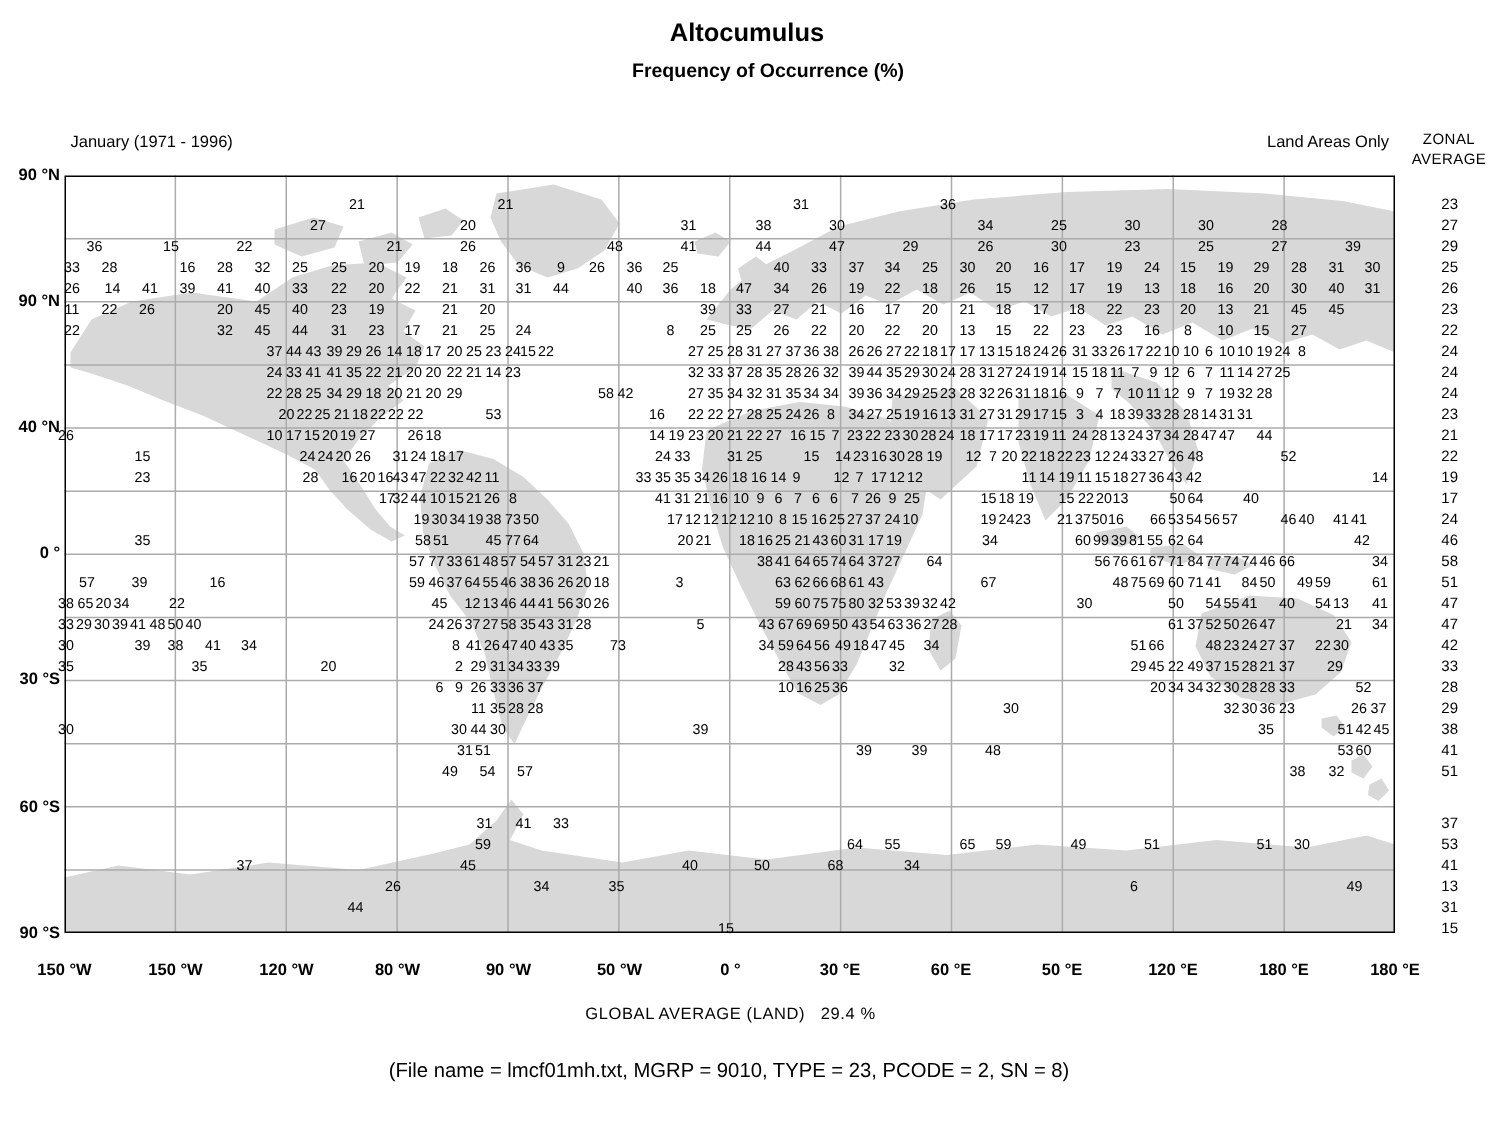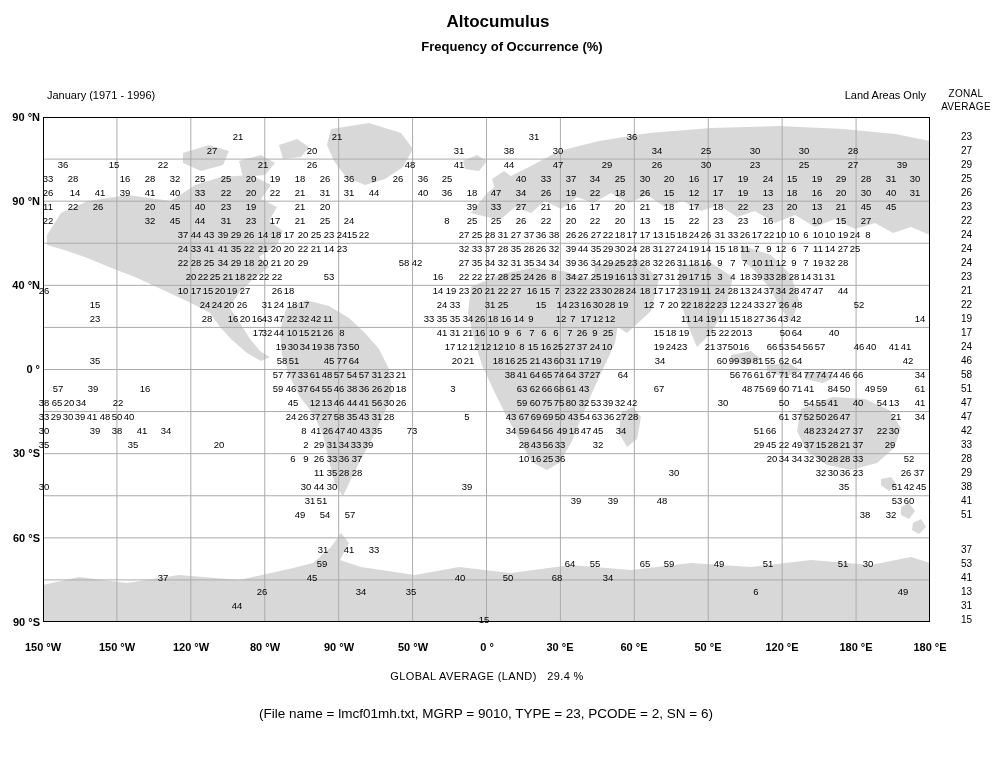--- a/index.html
+++ b/index.html
@@ -943,13 +943,13 @@
     <span class="lonlab" style="left: 708px; top: 641px;">50 °E</span>
     <span class="lonlab" style="left: 782px; top: 641px;">120 °E</span>
     <span class="lonlab" style="left: 856px; top: 641px;">180 °E</span>
     <span class="lonlab" style="left: 930px; top: 641px;">180 °E</span>
   </div>
 
 <div class="abs foot" style="left:487px;top:670px">
   <span>GLOBAL AVERAGE (LAND)</span>&nbsp;&nbsp;
   <span>29.4 %</span>
 </div>
-<div class="abs fileinfo" style="left:486px;top:706px">(File name = lmcf01mh.txt, MGRP = 9010, TYPE = 23, PCODE = 2, SN = 6)</div>
+<div class="abs fileinfo" style="left:486px;top:706px">(File name = lmcf01mh.txt, MGRP = 9010, TYPE = 23, PCODE = 2, SN = 8)</div>
 
 </body></html>

